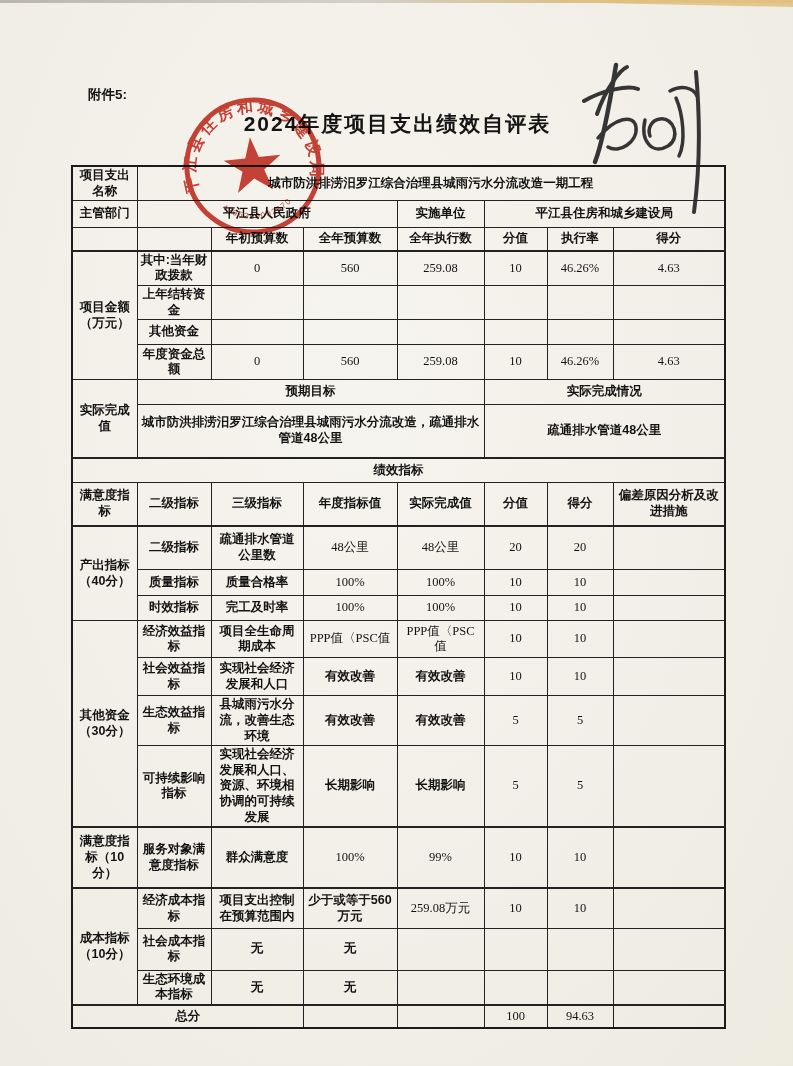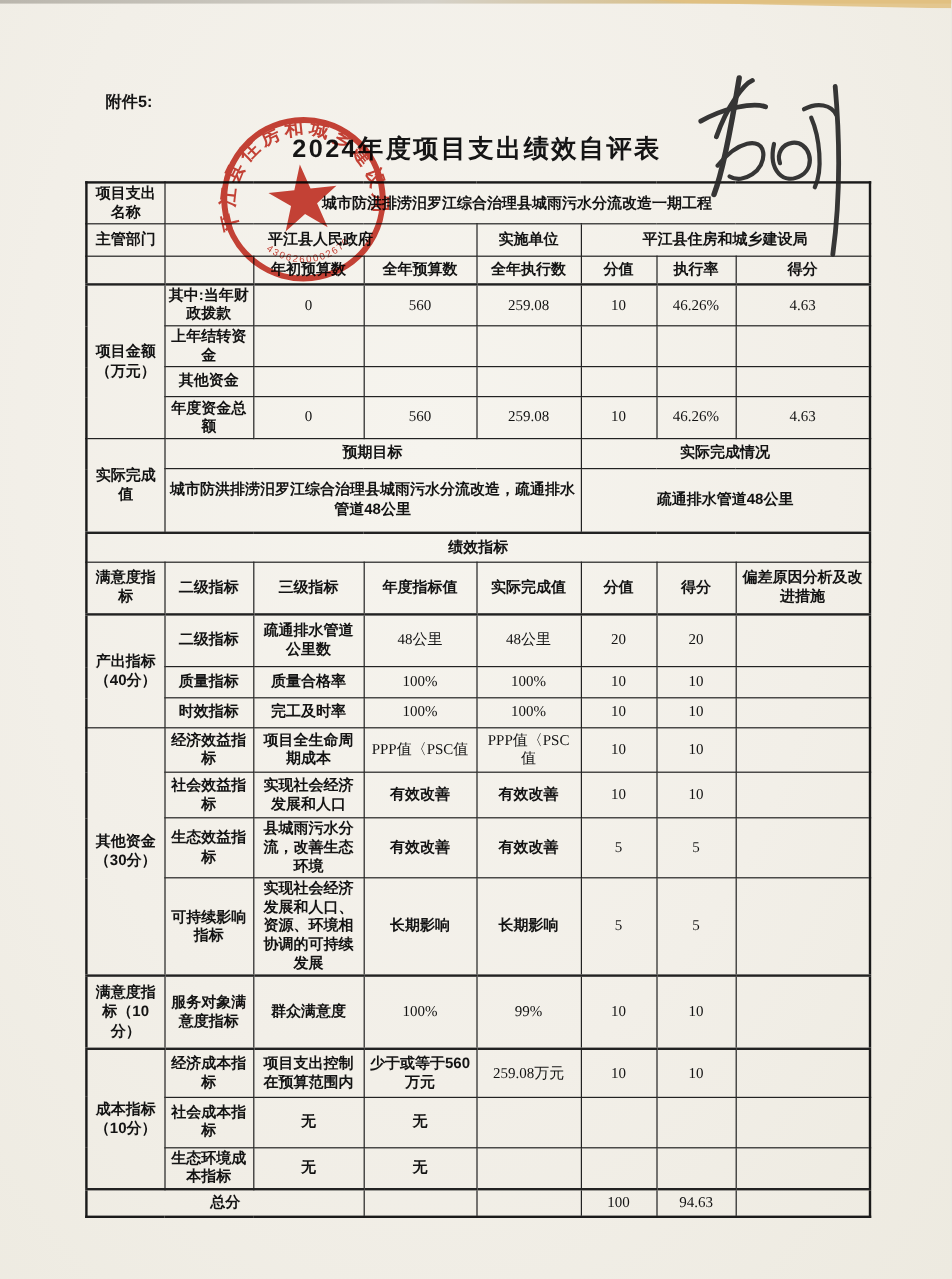--- a/index.html
+++ b/index.html
@@ -3,24 +3,24 @@
 <meta charset="utf-8">
 <style>
   html,body{margin:0;padding:0;background:#e6e4de;}
   .canvas{position:relative;width:793px;height:1066px;overflow:hidden;
     background:radial-gradient(ellipse at 45% 35%, #f6f4ee 0%, #f2efe8 55%, #edeae0 100%);
     font-family:"Liberation Sans",sans-serif;color:#151515;}
   .scan-edge-top{position:absolute;top:0;left:0;right:0;height:3px;
     background:linear-gradient(90deg,#bab6ad 0%,#d4d1c9 45%,#d9c08a 72%,#e4c484 100%);}
   .scan-corner{position:absolute;top:0;right:0;width:250px;height:7px;background:#e0bf80;
     clip-path:polygon(0 0,100% 0,100% 100%,12% 35%);opacity:.85;}
-  .attachment{position:absolute;left:88px;top:76px;font-weight:700;font-size:13.5px;}
+  .attachment{position:absolute;left:88px;top:86px;font-weight:700;font-size:13.5px;}
   .doc-title{position:absolute;left:71px;top:110px;width:653px;text-align:center;
     font-weight:700;font-size:21px;letter-spacing:2px;}
-  table.main{position:absolute;left:71px;top:151px;width:653px;border-collapse:collapse;
+  table.main{position:absolute;left:71px;top:165px;width:653px;border-collapse:collapse;
     table-layout:fixed;font-family:"Liberation Serif",serif;font-size:12.5px;color:#131313;}
   table.main td{border:1.5px solid #222;text-align:center;vertical-align:middle;
     padding:1px 3px;line-height:1.25;overflow:hidden;word-break:break-all;}
   table.main{border:2.5px solid #1a1a1a;}
   td.lbl{font-family:"Liberation Sans",sans-serif;font-weight:700;font-size:12.5px;}
   td.left{text-align:left;padding-left:6px;}
   tr.thick td{border-top-width:2.5px;}
   .stamp{position:absolute;left:179px;top:92px;width:148px;height:150px;z-index:6;
     mix-blend-mode:multiply;opacity:.88;transform:rotate(-6deg);}
   .sig{position:absolute;left:575px;top:56px;width:150px;height:165px;z-index:6;opacity:.92;}

